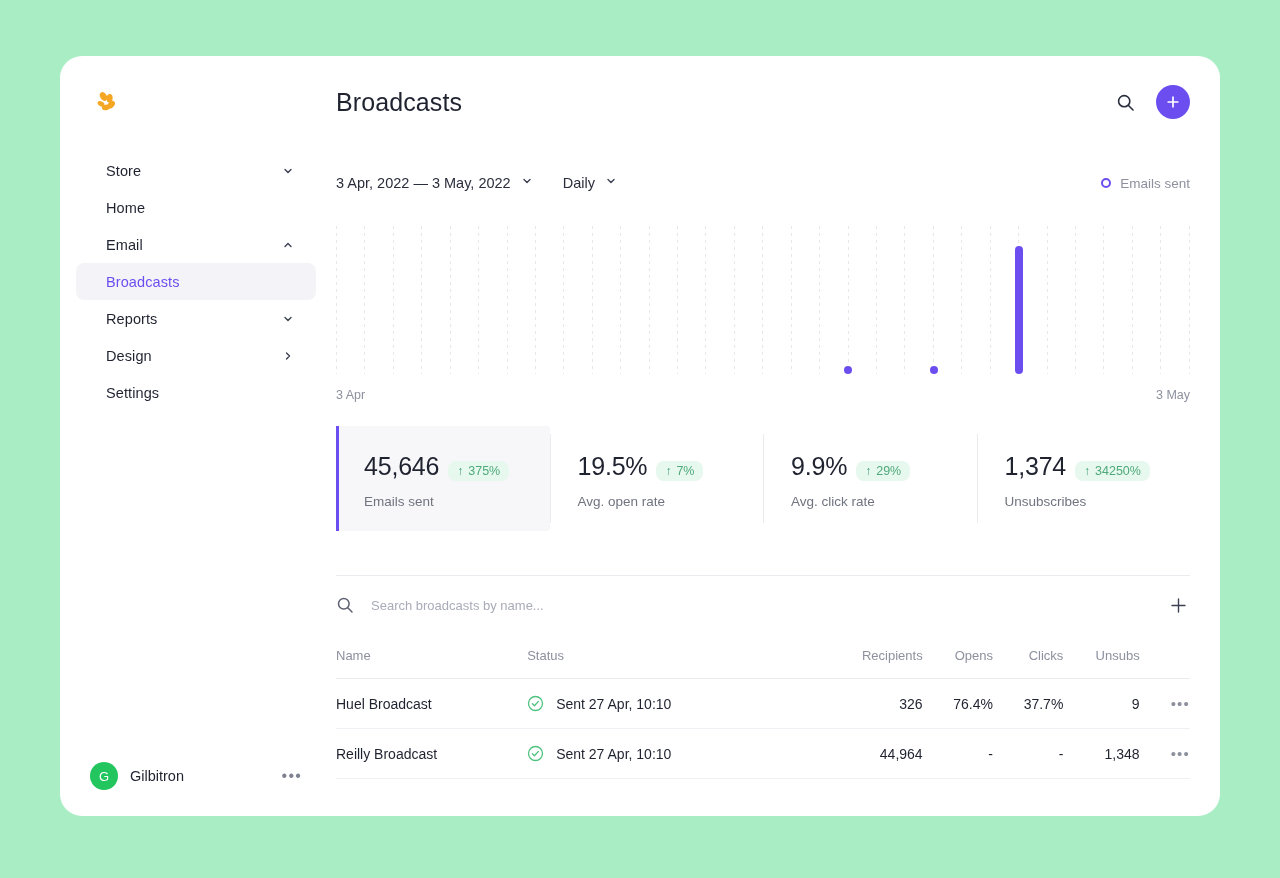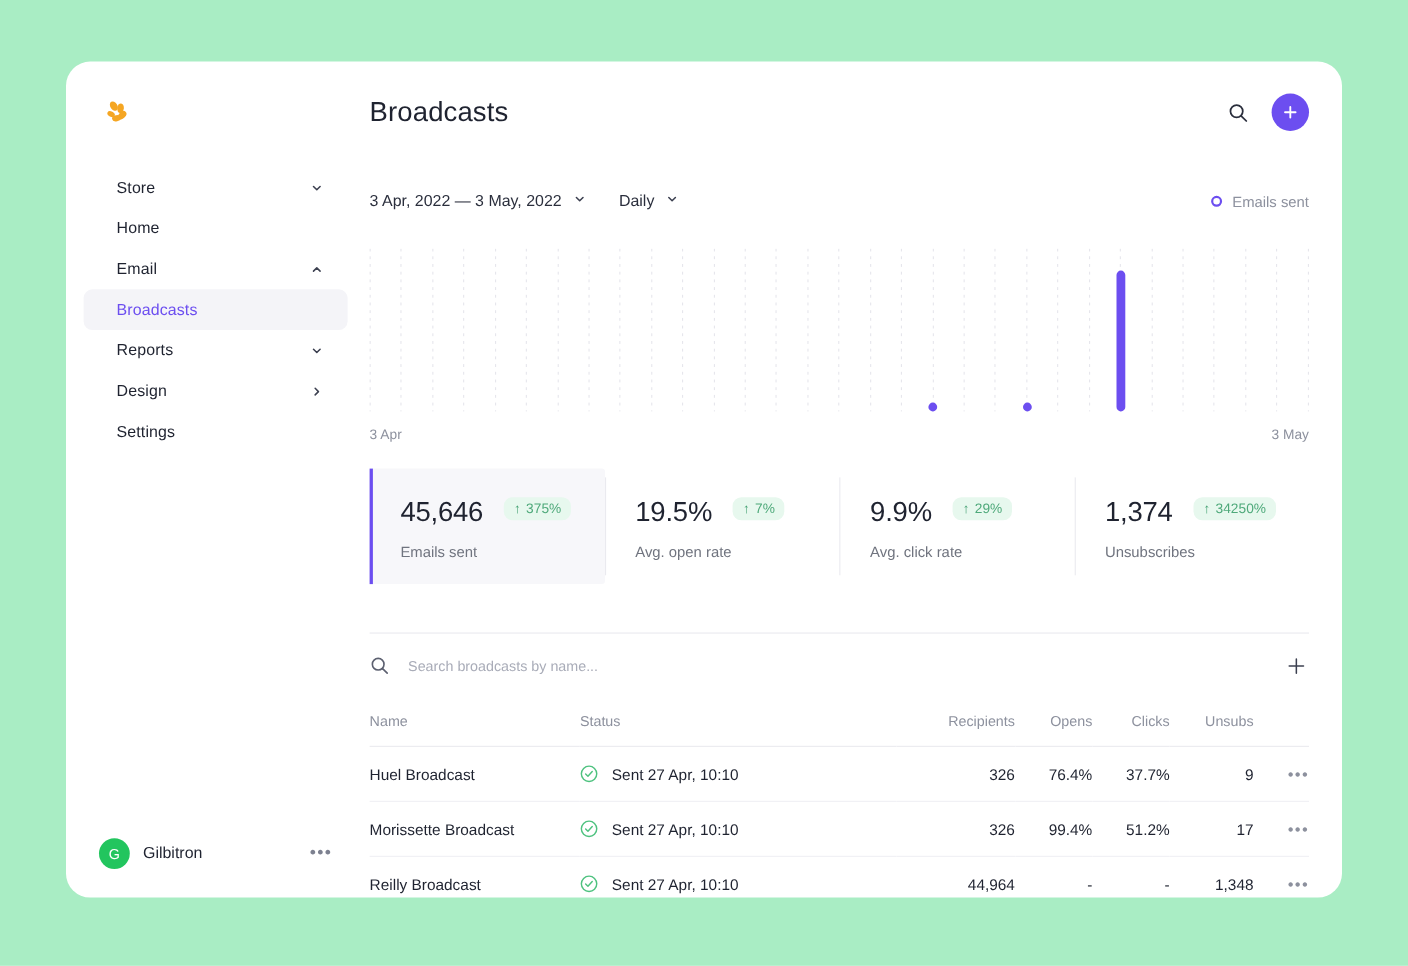--- a/index.html
+++ b/index.html
@@ -273,22 +273,22 @@
   }
   .stat.divided::before {
     content: "";
     position: absolute;
     left: 0; top: 8px; bottom: 8px;
     width: 1px;
     background: #eaeaef;
   }
   .stat-top {
     display: flex;
-    align-items: flex-start;
-    gap: 19px;
+    align-items: flex-end;
+    gap: 9px;
   }
   .stat-value {
     font-size: 25px;
     color: #1f2330;
     letter-spacing: -.2px;
   }
   .badge {
     background: #e7f8ee;
     color: #4ea97a;
     border-radius: 8px;
@@ -625,39 +625,20 @@
                 <span>Sent 27 Apr, 10:10</span>
               </span>
             </td>
             <td class="col-recipients num">326</td>
             <td class="col-opens num">76.4%</td>
             <td class="col-clicks num">37.7%</td>
             <td class="col-unsubs num">9</td>
             <td class="col-menu"><span class="row-menu">•••</span></td>
           </tr>
           <tr>
-            <td class="col-name">Morissette Broadcast</td>
-            <td class="col-status">
-              <span class="status-cell">
-                <span class="check">
-                  <svg width="17" height="17" viewBox="0 0 17 17" fill="none" stroke="#4ec27f" stroke-width="1.3">
-                    <circle cx="8.5" cy="8.5" r="7"></circle>
-                    <path d="M5.4 8.7 L7.5 10.7 L11.4 6.4" stroke-linecap="round" stroke-linejoin="round"></path>
-                  </svg>
-                </span>
-                <span>Sent 27 Apr, 10:10</span>
-              </span>
-            </td>
-            <td class="col-recipients num">326</td>
-            <td class="col-opens num">99.4%</td>
-            <td class="col-clicks num">51.2%</td>
-            <td class="col-unsubs num">17</td>
-            <td class="col-menu"><span class="row-menu">•••</span></td>
-          </tr>
-          <tr>
             <td class="col-name">Reilly Broadcast</td>
             <td class="col-status">
               <span class="status-cell">
                 <span class="check">
                   <svg width="17" height="17" viewBox="0 0 17 17" fill="none" stroke="#4ec27f" stroke-width="1.3">
                     <circle cx="8.5" cy="8.5" r="7"></circle>
                     <path d="M5.4 8.7 L7.5 10.7 L11.4 6.4" stroke-linecap="round" stroke-linejoin="round"></path>
                   </svg>
                 </span>
                 <span>Sent 27 Apr, 10:10</span>

